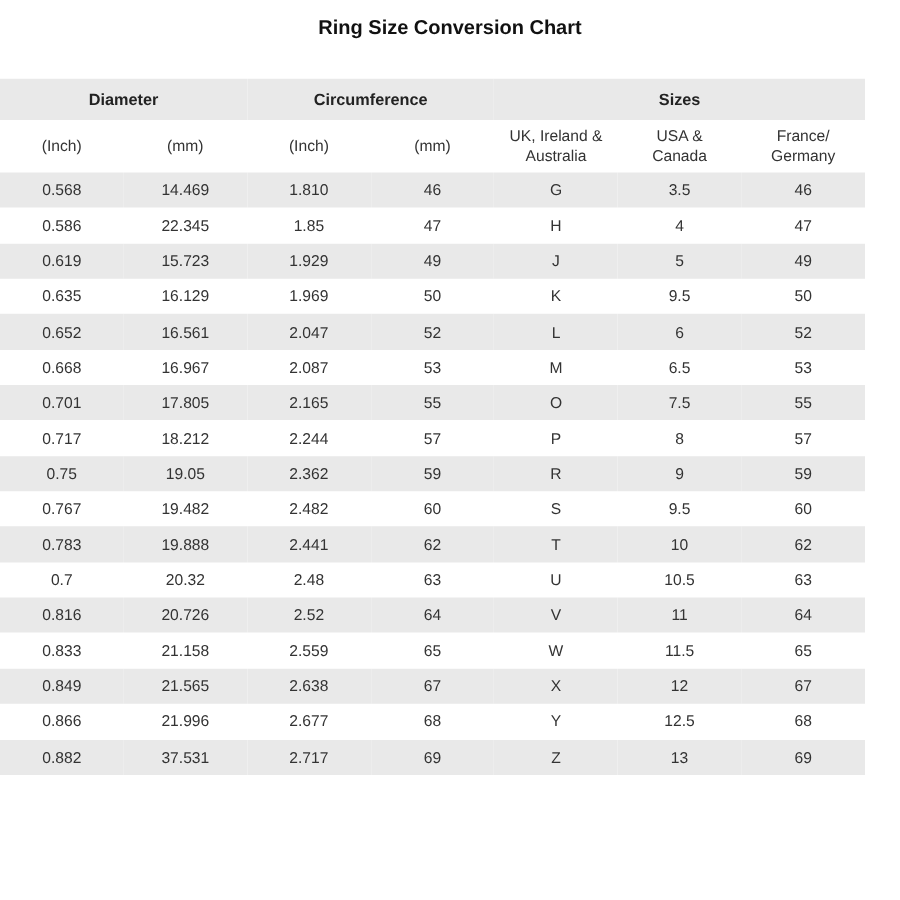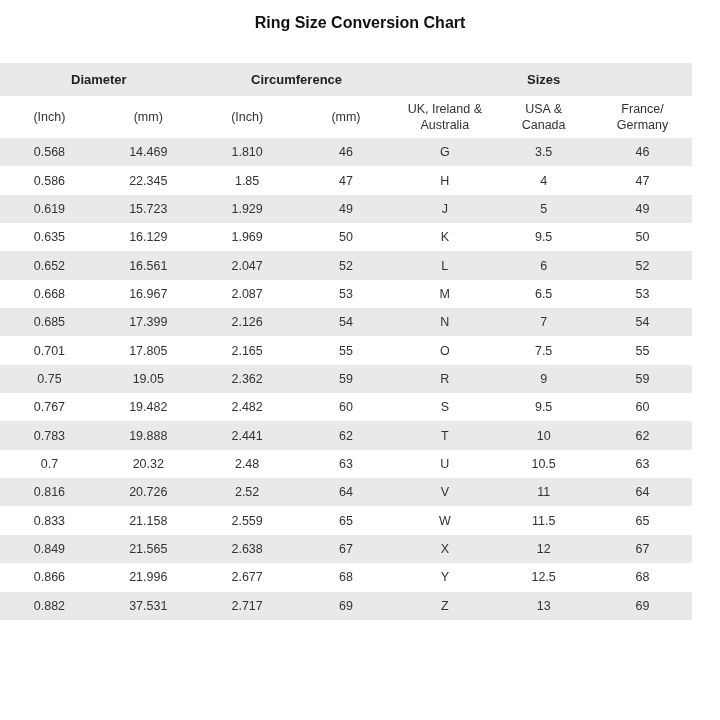--- a/index.html
+++ b/index.html
@@ -139,38 +139,38 @@
       <tr>
         <td>0.668</td>
         <td>16.967</td>
         <td>2.087</td>
         <td>53</td>
         <td>M</td>
         <td>6.5</td>
         <td>53</td>
       </tr>
       <tr>
-        <td>0.685</td>
-        <td>17.399</td>
-        <td>2.126</td>
-        <td>54</td>
-        <td>N</td>
-        <td>7</td>
-        <td>54</td>
-      </tr>
-      <tr>
         <td>0.701</td>
         <td>17.805</td>
         <td>2.165</td>
         <td>55</td>
         <td>O</td>
         <td>7.5</td>
         <td>55</td>
       </tr>
       <tr>
+        <td>0.717</td>
+        <td>18.212</td>
+        <td>2.244</td>
+        <td>57</td>
+        <td>P</td>
+        <td>8</td>
+        <td>57</td>
+      </tr>
+      <tr>
         <td>0.75</td>
         <td>19.05</td>
         <td>2.362</td>
         <td>59</td>
         <td>R</td>
         <td>9</td>
         <td>59</td>
       </tr>
       <tr>
         <td>0.767</td>

